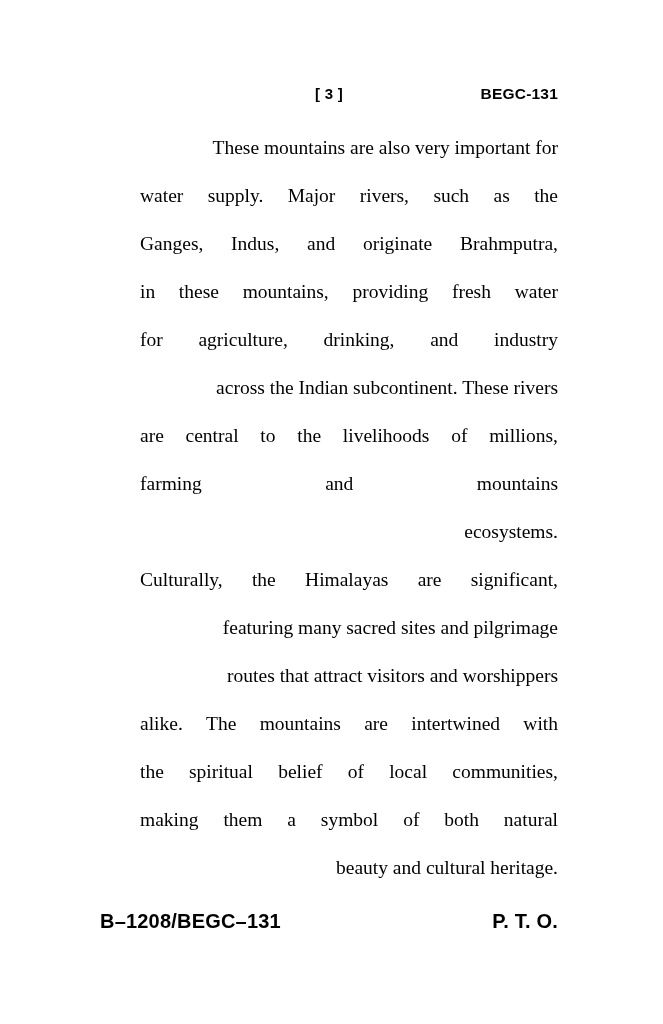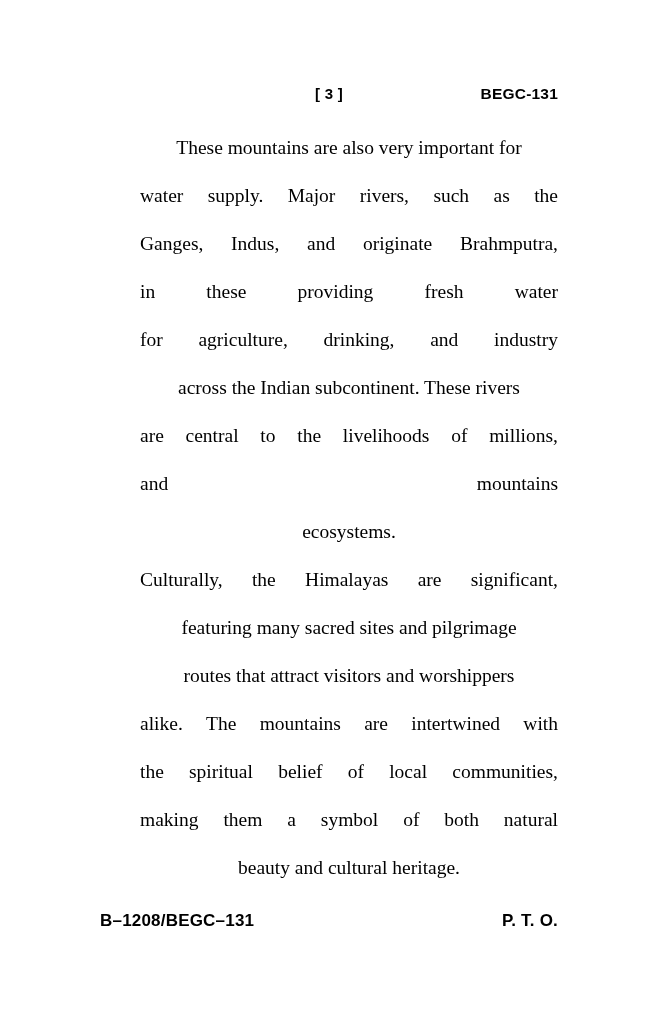--- a/index.html
+++ b/index.html
@@ -84,33 +84,33 @@
     display: flex;
     justify-content: space-between;
     gap: 12px;
   }
   .line.just > span {
     white-space: pre;
   }
   
   .line.flush {
     display: block;
-    text-align: center;
+    text-align: right;
   }
 
   
   .page-footer {
     position: absolute;
     left: 100px;
     top: 910px;
     width: 458px;
     height: 26px;
     font-family: "Liberation Sans", sans-serif;
     font-weight: bold;
-    font-size: 17px;
+    font-size: 20px;
     letter-spacing: 0.2px;
     line-height: 22px;
   }
   .footer-left {
     position: absolute;
     left: 0;
     top: 0;
     white-space: nowrap;
   }
   .footer-right {
@@ -145,20 +145,21 @@
         <div class="line just">
           <span>Ganges,</span>
           <span>Indus,</span>
           <span>and</span>
           <span>originate</span>
           <span>Brahmputra,</span>
         </div>
         <div class="line just">
           <span>in</span>
           <span>these</span>
+          <span>mountains,</span>
           <span>providing</span>
           <span>fresh</span>
           <span>water</span>
         </div>
         <div class="line just">
           <span>for</span>
           <span>agriculture,</span>
           <span>drinking,</span>
           <span>and</span>
           <span>industry</span>
@@ -167,20 +168,21 @@
         <div class="line just">
           <span>are</span>
           <span>central</span>
           <span>to</span>
           <span>the</span>
           <span>livelihoods</span>
           <span>of</span>
           <span>millions,</span>
         </div>
         <div class="line just">
+          <span>farming</span>
           <span>and</span>
           <span>mountains</span>
         </div>
         <div class="line flush">ecosystems.</div>
       </div>
     <div class="para">
         <div class="line just">
           <span>Culturally,</span>
           <span>the</span>
           <span>Himalayas</span>

